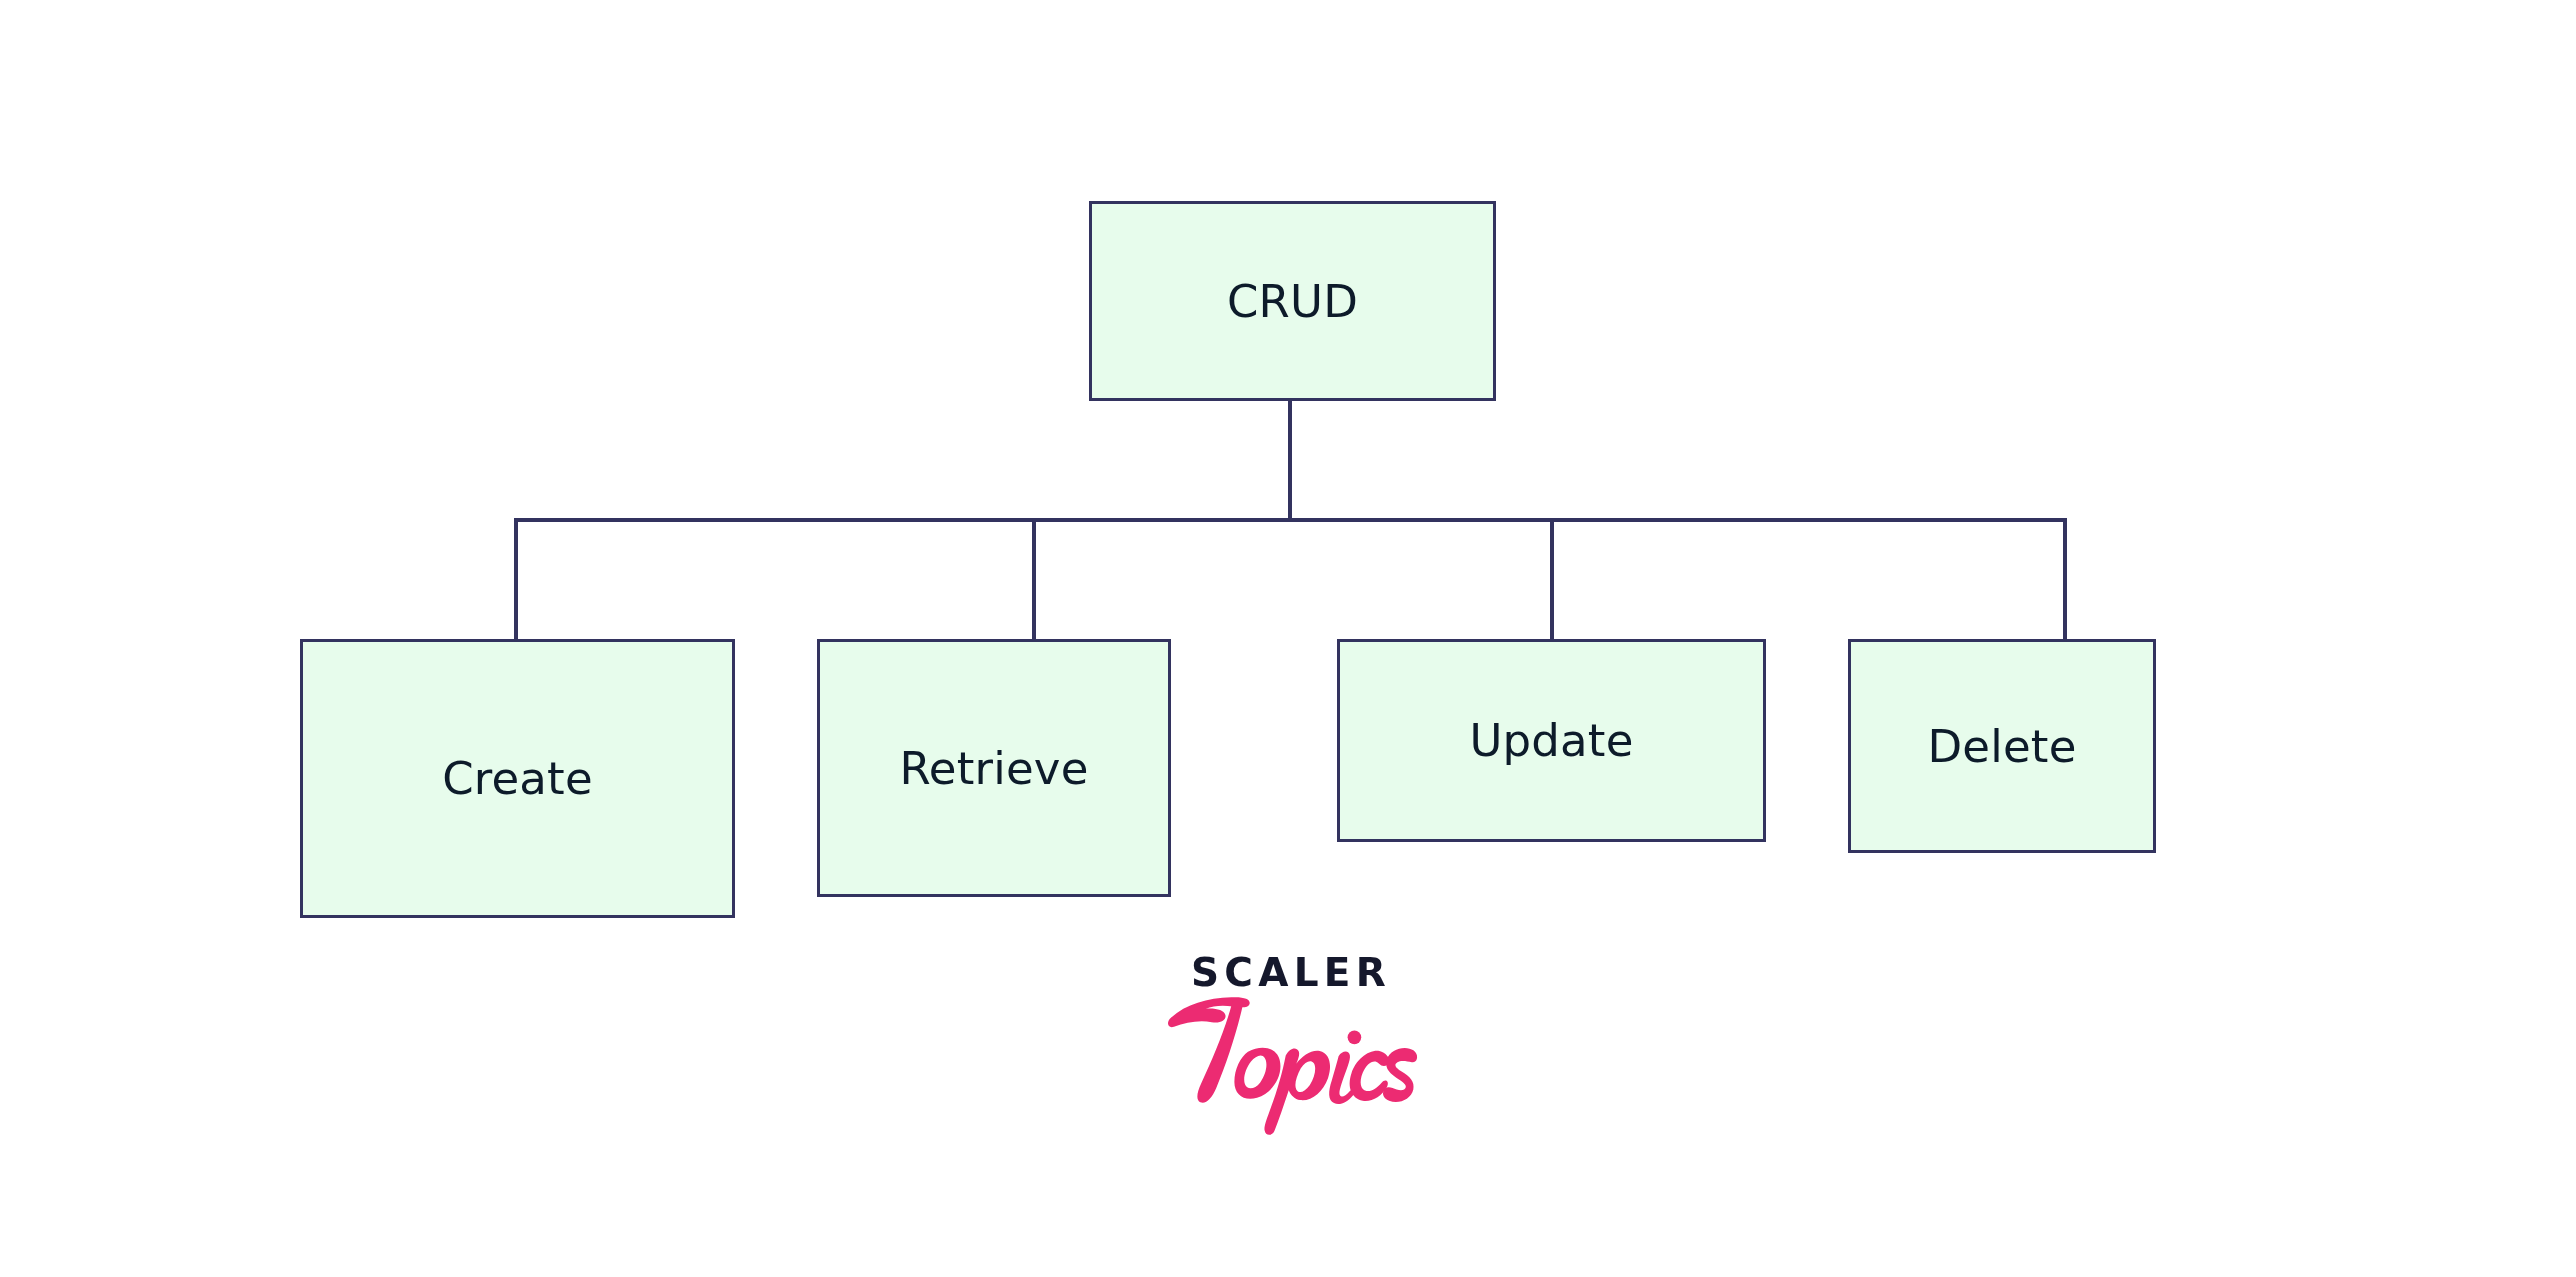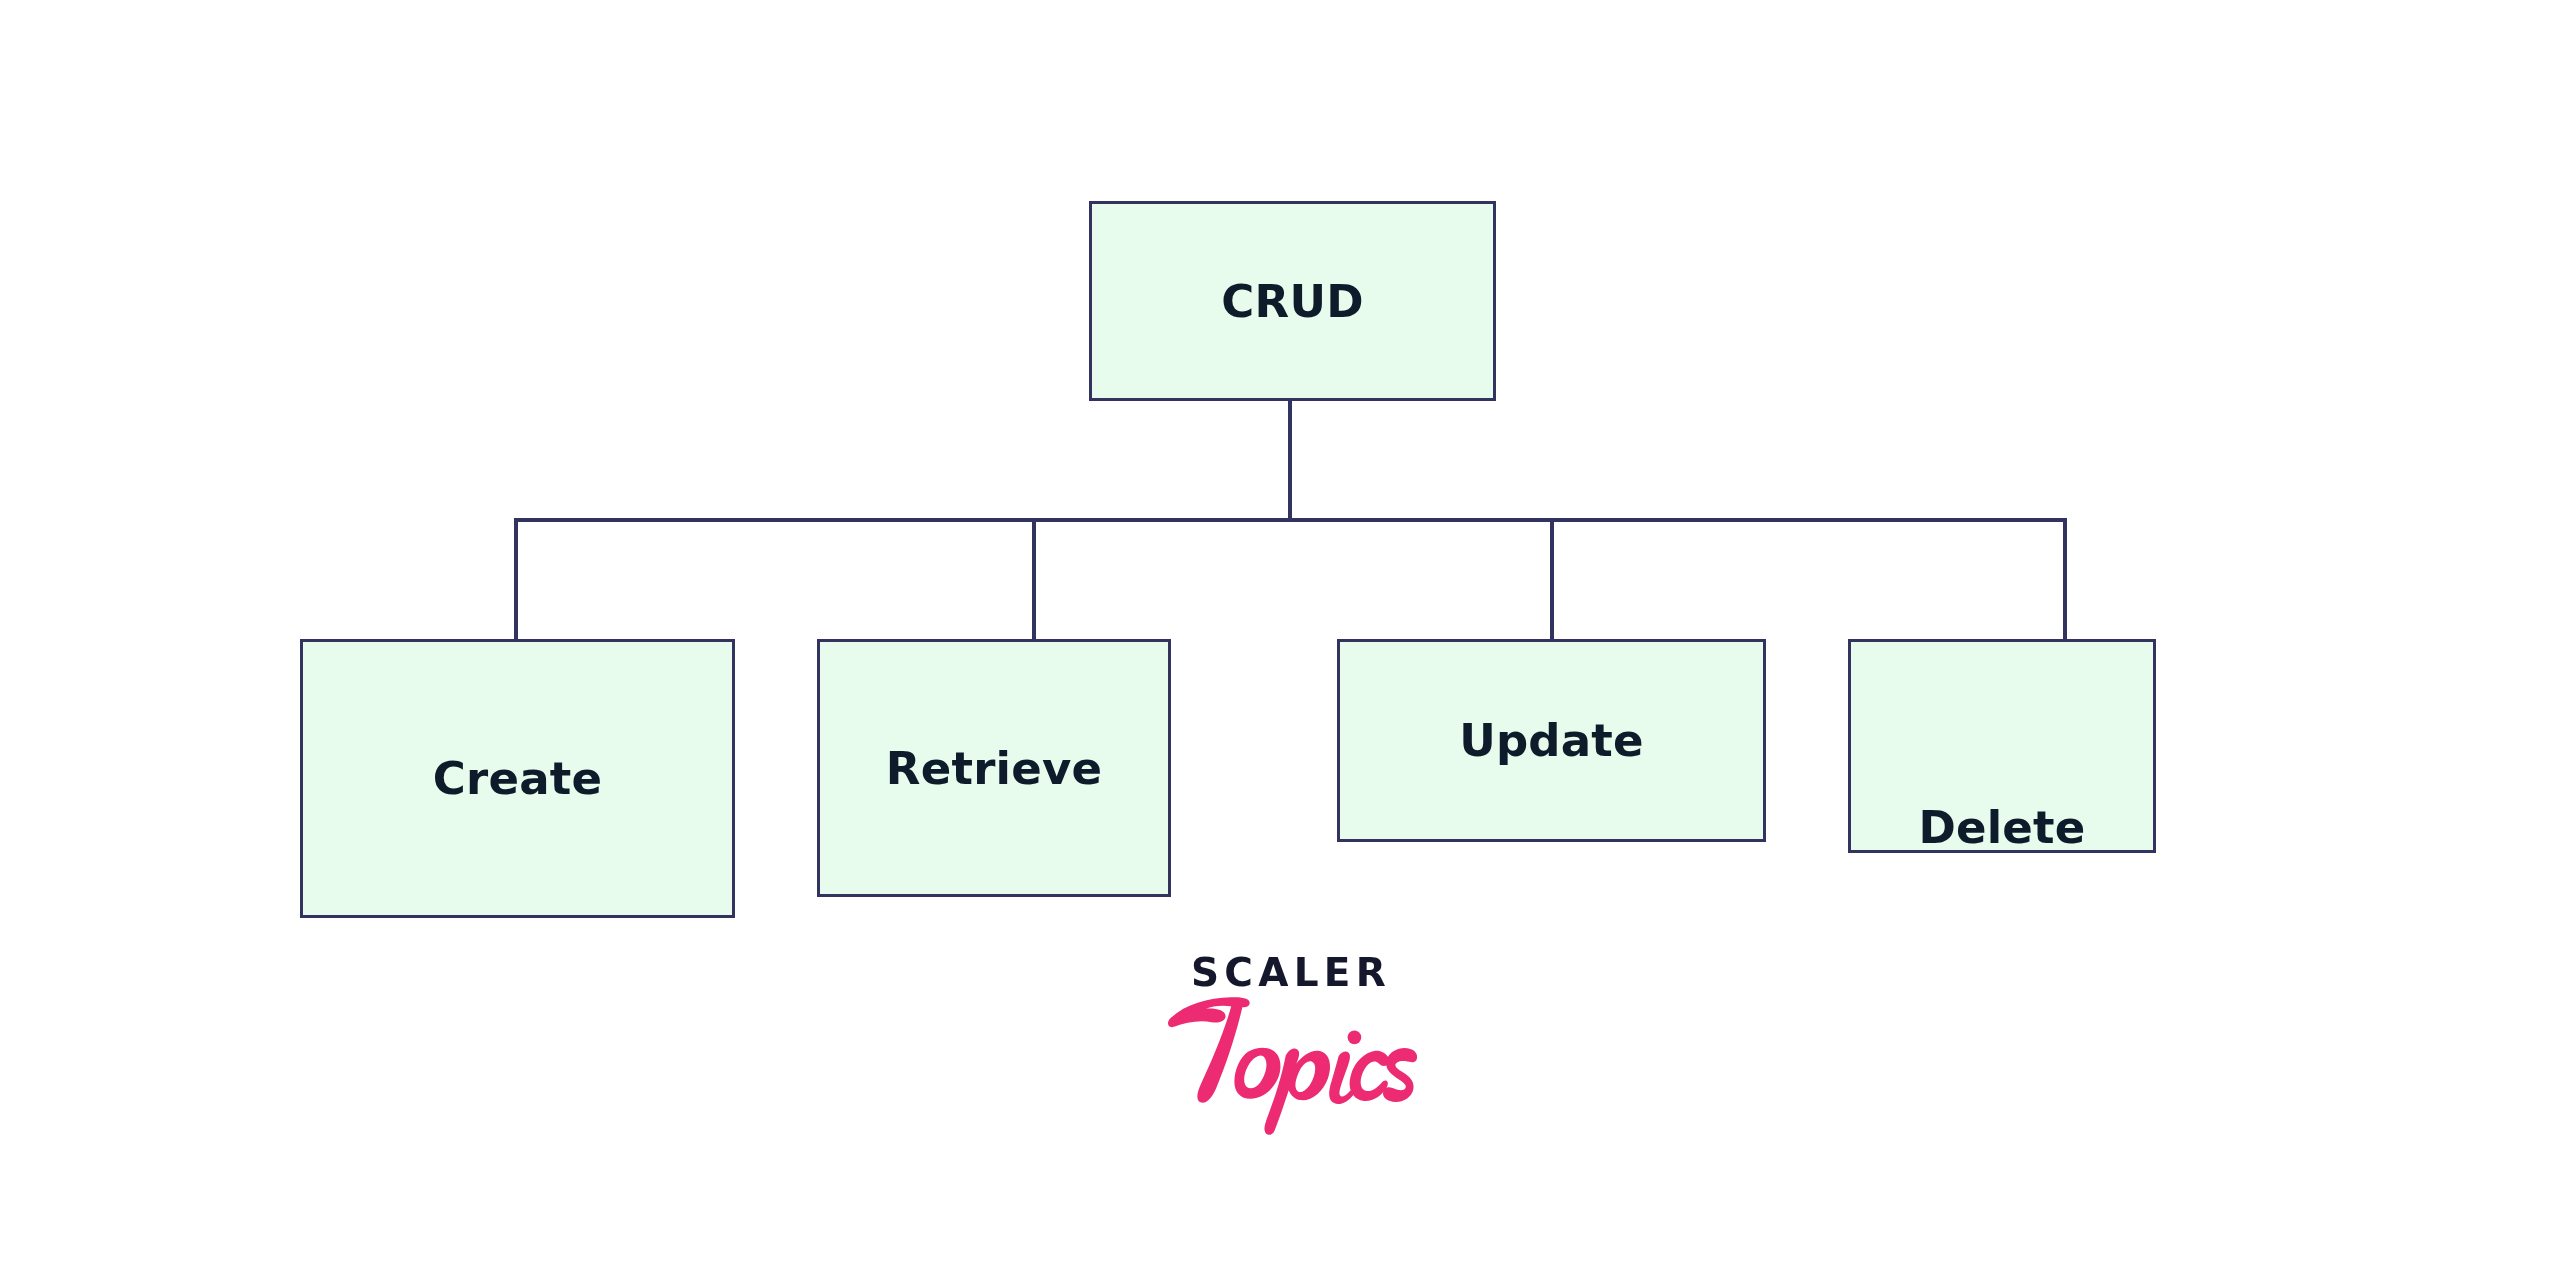--- a/index.html
+++ b/index.html
@@ -25,33 +25,33 @@
     box-sizing: border-box;
     background: #e7fcec;
     border: 3.8px solid #33335f;
     display: flex;
     align-items: center;
     justify-content: center;
   }
   .node-label {
     font-family: "DejaVu Sans", sans-serif;
     font-size: 45px;
-    font-weight: 700;
+    font-weight: 400;
     color: #0d1b2a;
     line-height: 1;
     letter-spacing: 0.2px;
     white-space: nowrap;
   }
 
   
   #node-crud     { left: 1089px; top: 201px;  width: 407px; height: 200px; }
   #node-create   { left: 300px;  top: 639px;  width: 435px; height: 279px; }
   #node-retrieve { left: 817px; top: 639px;  width: 354px; height: 258px; }
   #node-update   { left: 1337px; top: 639px;  width: 429px; height: 203px; align-items: center; }
-  #node-delete   { left: 1848px; top: 639px;  width: 308px; height: 214px; align-items: flex-end; }
+  #node-delete   { left: 1848px; top: 639px;  width: 308px; height: 214px; }
 
   
   .conn {
     position: absolute;
     background: #33335f;
   }
   .conn-v { width: 3.8px; }
   .conn-h { height: 3.8px; }
 
   

